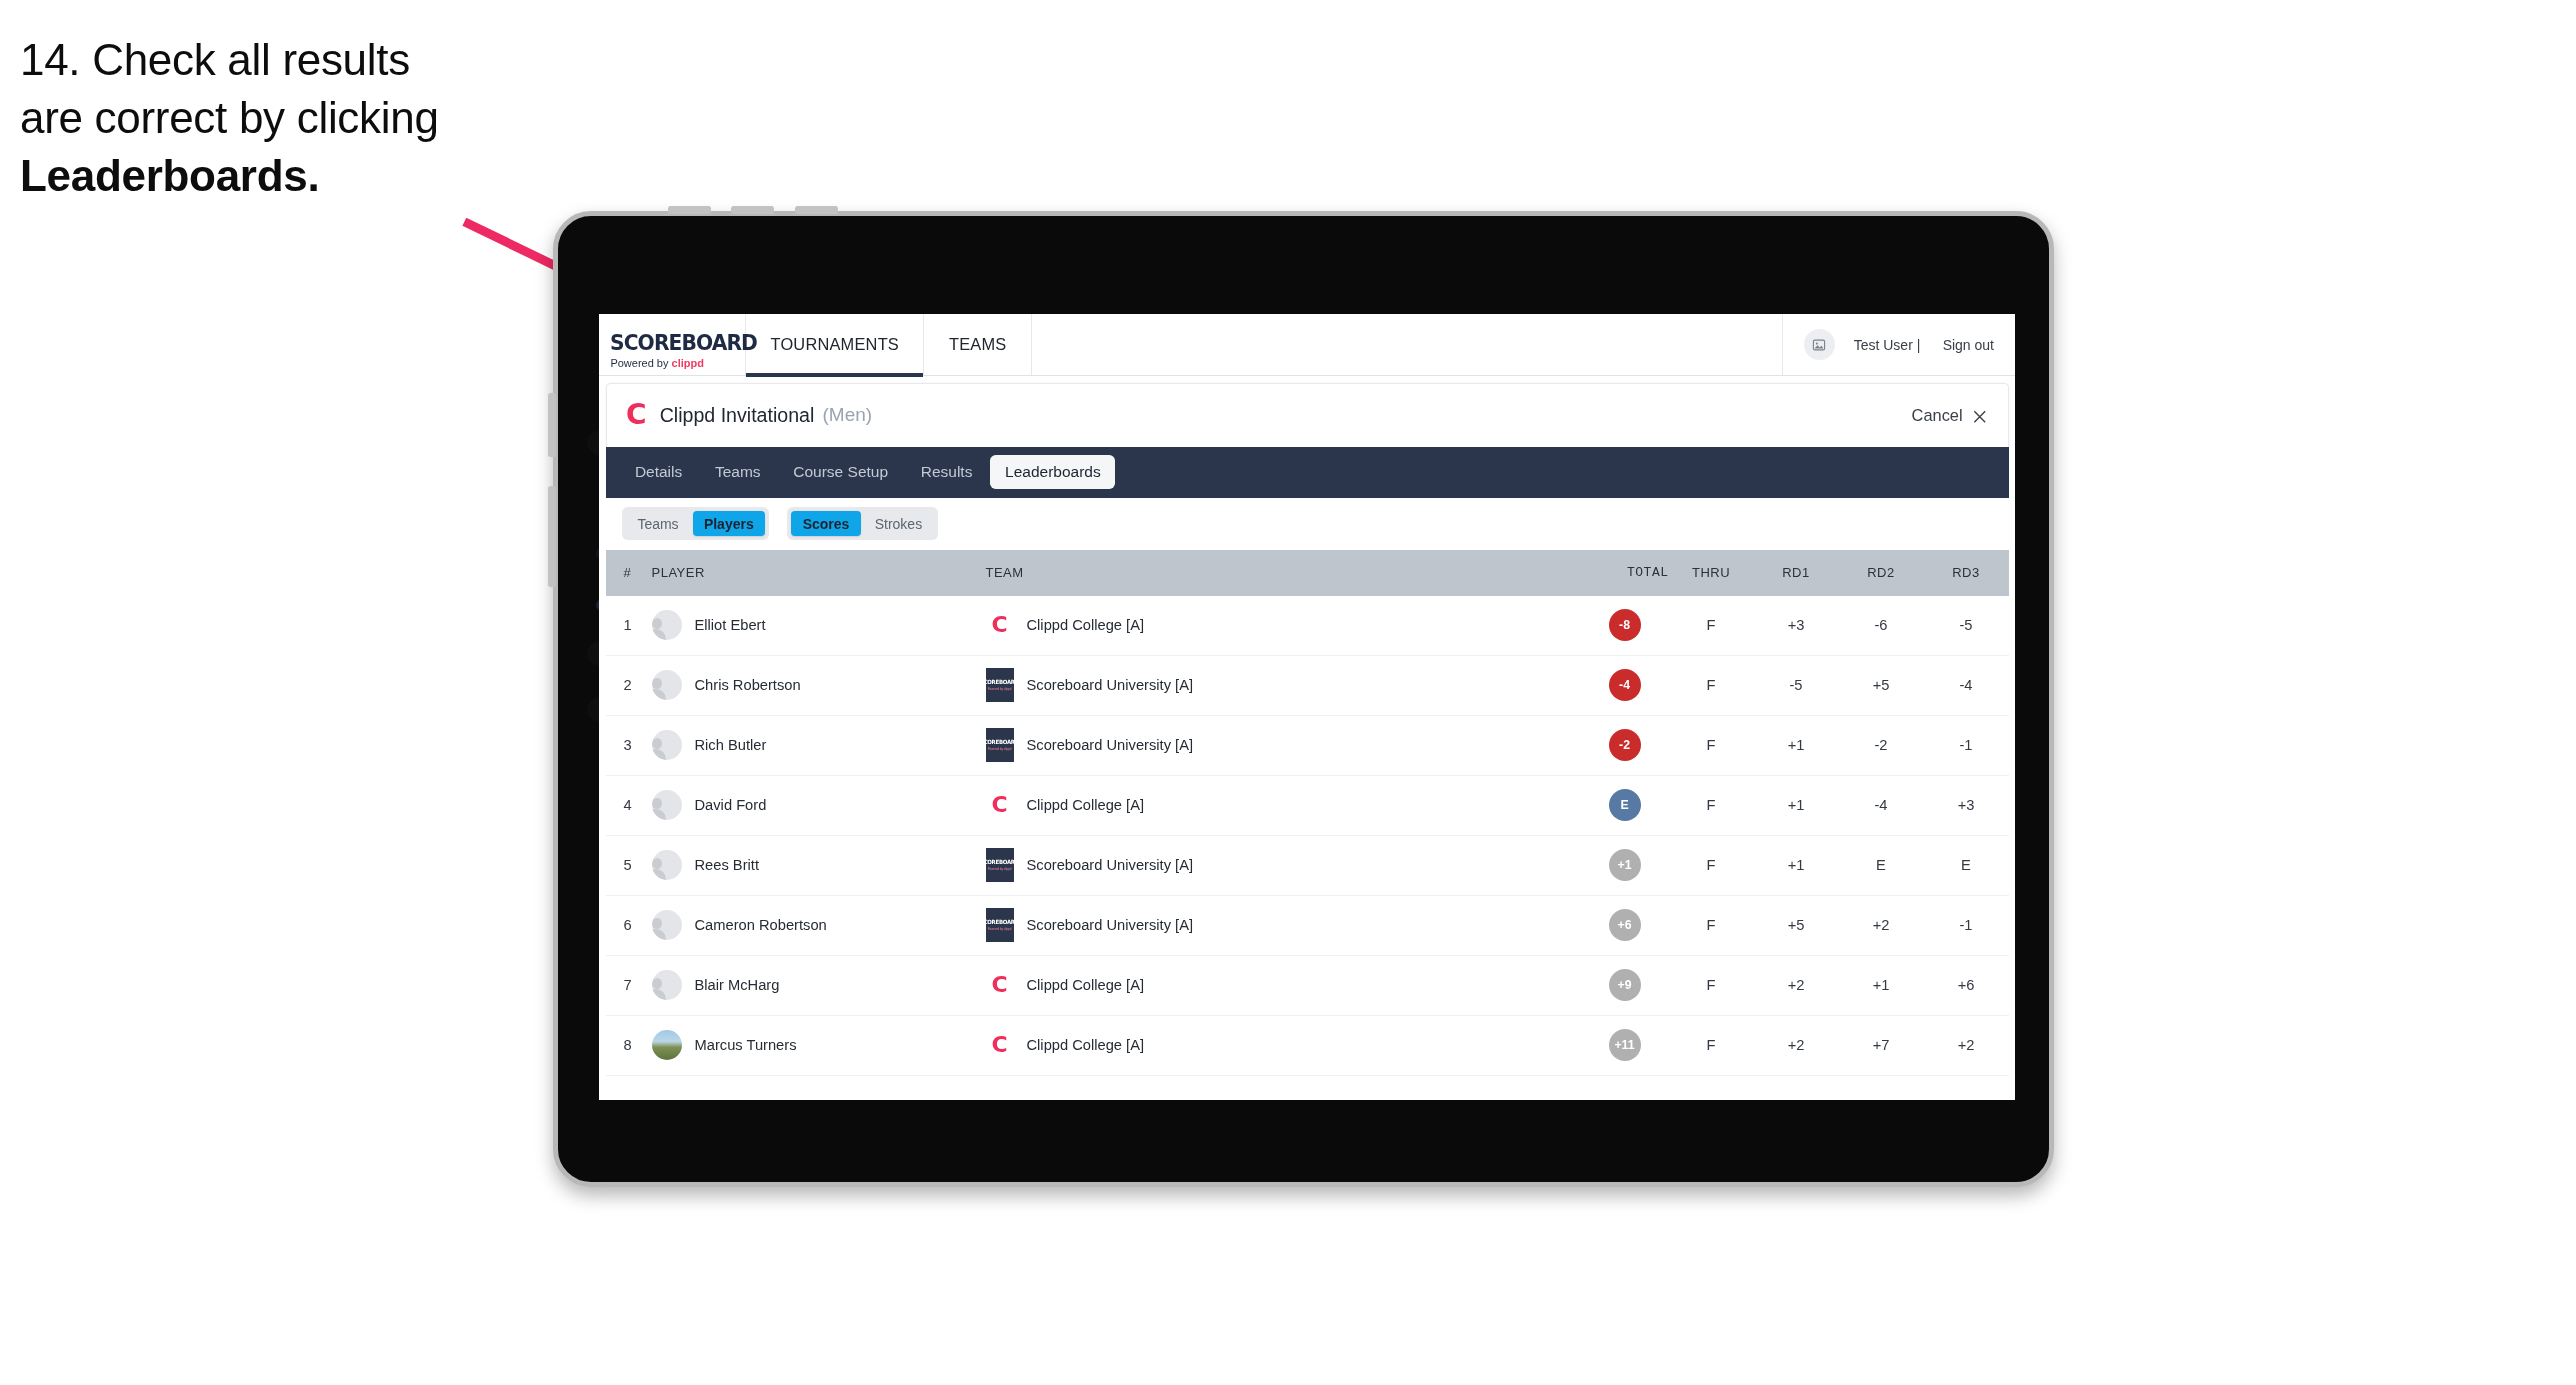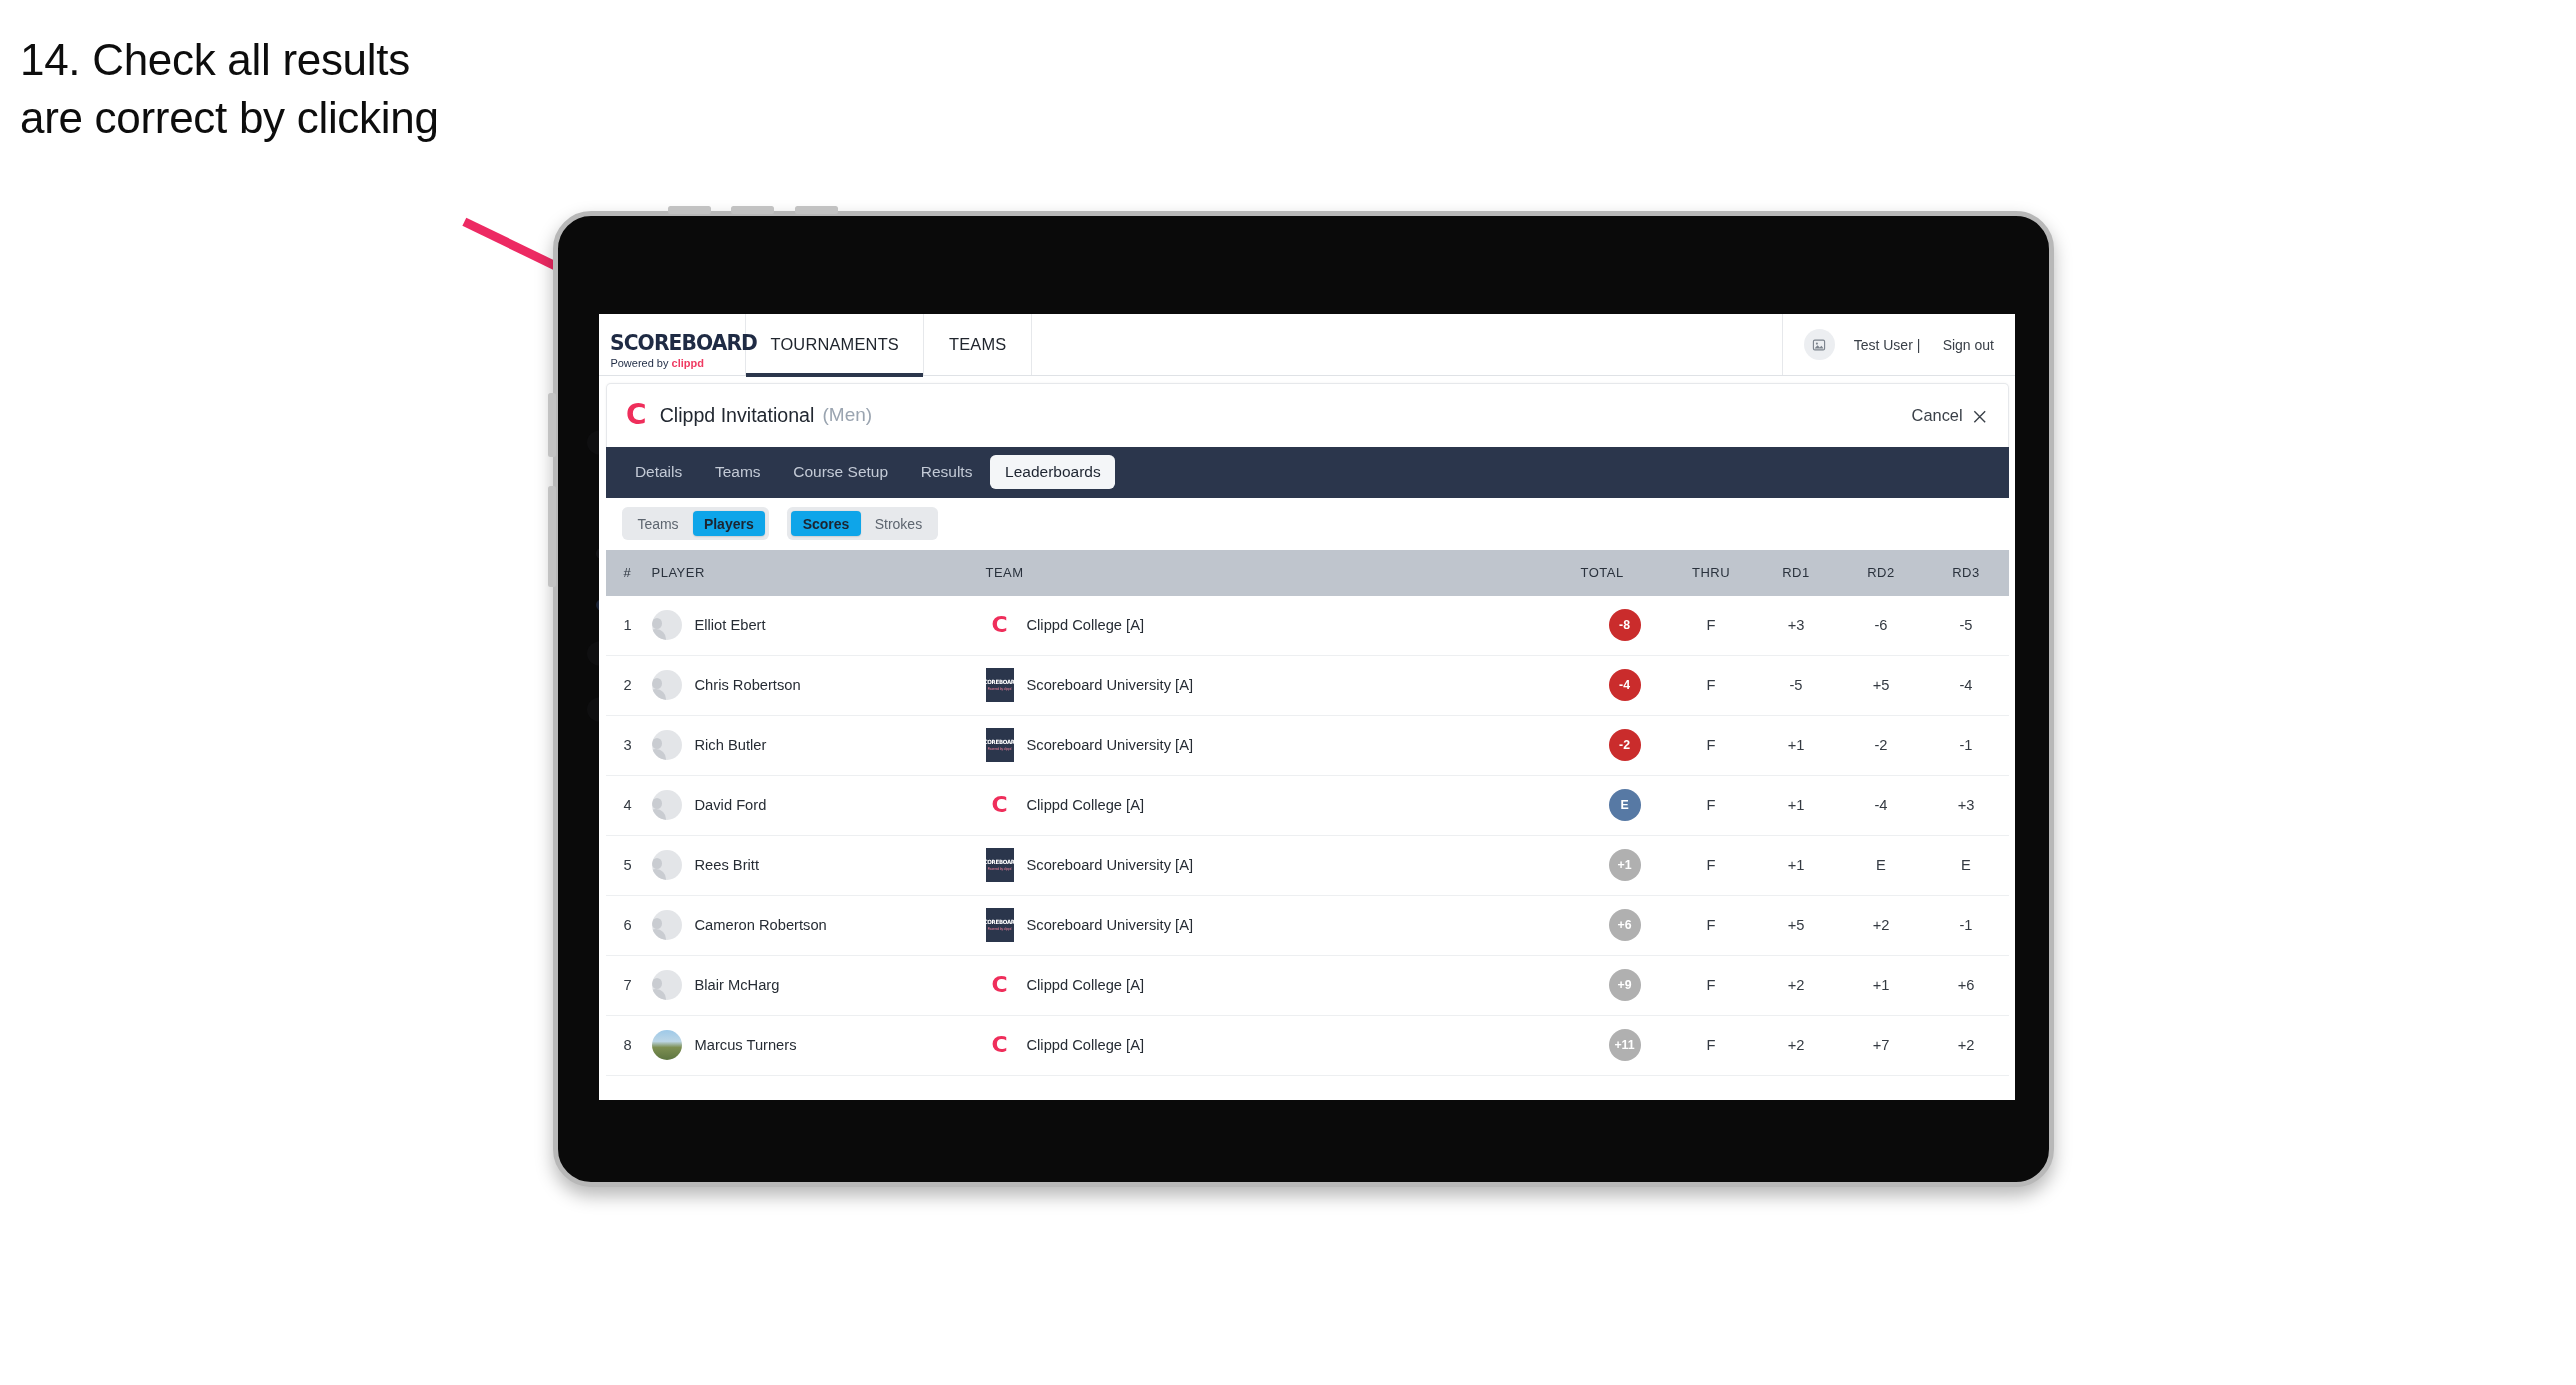--- a/index.html
+++ b/index.html
@@ -236,21 +236,21 @@
   .row.header .c-player,
   .row.header .c-team,
   .row.header .c-total,
   .row.header .c-thru,
   .row.header .c-rd {
     font-size: 13px;
     font-weight: 400;
     color: #2a323d;
     letter-spacing: 0.5px;
   }
-  .row.header .c-total { display: block; text-align: left; }
+  .row.header .c-total { display: block; text-align: right; font-family: Liberation Mono, monospace; }
 
   .avatar {
     width: 30px; height: 30px; border-radius: 50%;
     background: #e3e5e8;
     display: flex; align-items: flex-end; justify-content: center;
     overflow: hidden;
     flex: none;
   }
   .avatar .head {
     width: 10.6px; height: 10.6px; border-radius: 50%;
@@ -297,20 +297,21 @@
   .badge.under { background: #ca2c2c; }
   .badge.even  { background: #5779a4; }
   .badge.over  { background: #b0b0b0; }
 </style>
 </head>
 <body>
 
 <div id="annotation">
   <div>14. Check all results</div>
   <div>are correct by clicking</div>
+  <div class="bold">Leaderboards.</div>
 </div>
 
 <svg id="arrow-svg" viewBox="0 0 3151 1695" width="2576" height="1386">
   <defs>
     <marker id="arrowhead" markerWidth="5" markerHeight="5" refX="1.2" refY="2.5" orient="auto">
       <path d="M0,0 L5,2.5 L0,5 Z" fill="#ED2A63"></path>
     </marker>
   </defs>
   <line x1="568" y1="271" x2="1155" y2="556" stroke="#ED2A63" stroke-width="11" marker-end="url(#arrowhead)"></line>
 </svg>

